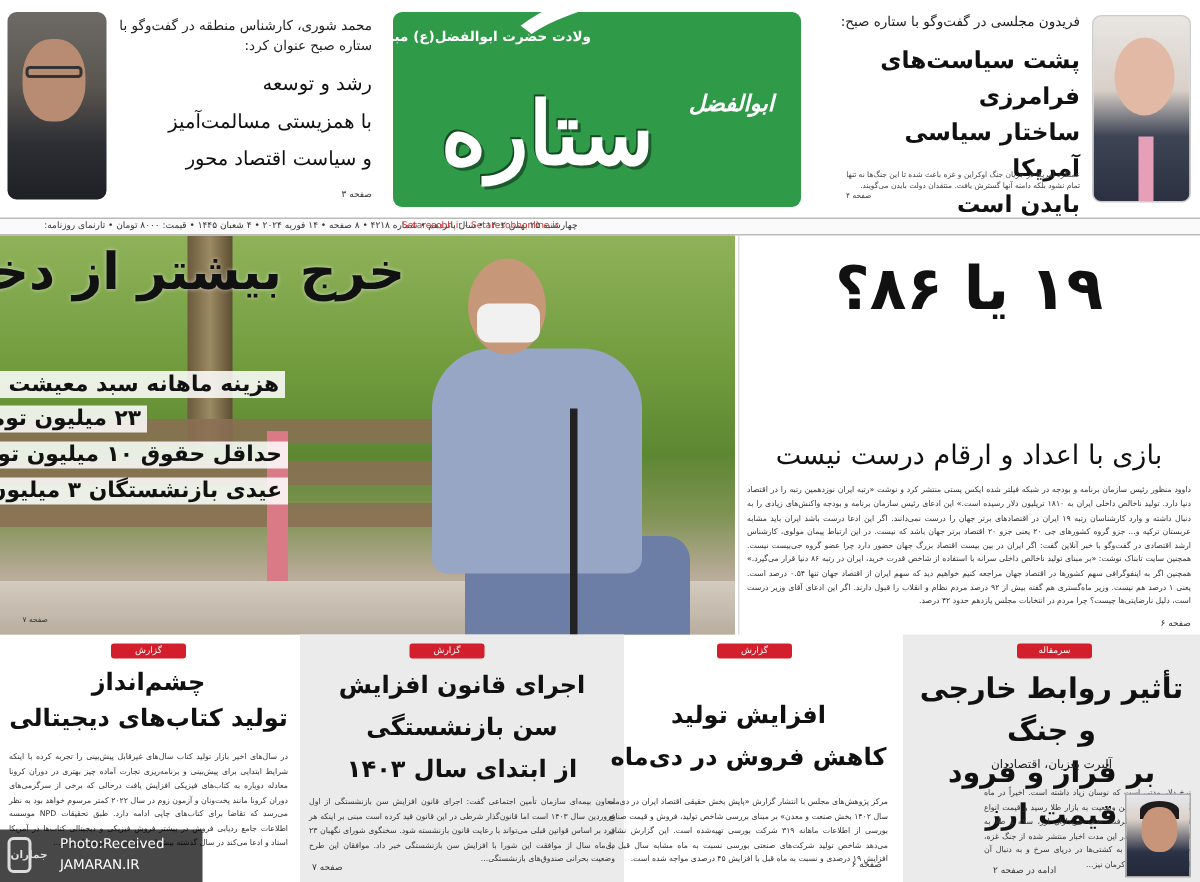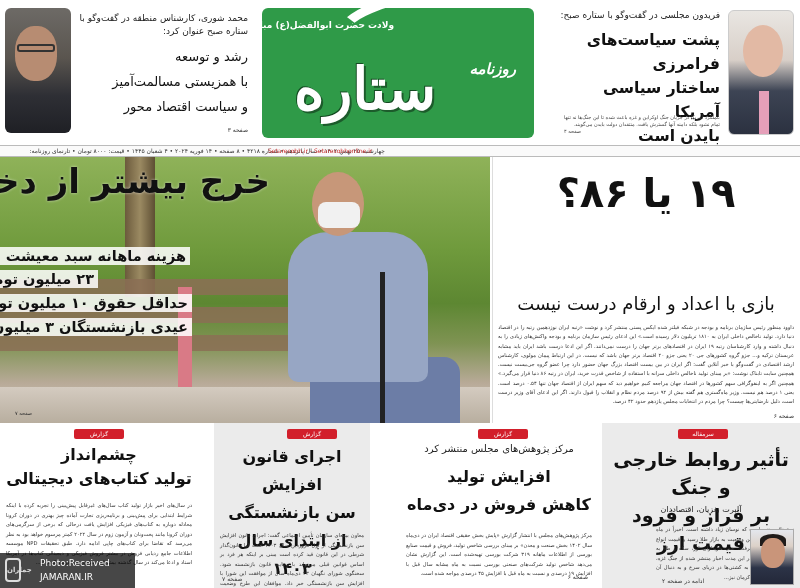--- a/index.html
+++ b/index.html
@@ -59,21 +59,21 @@
   
   .main { left: 492px; top: 157px; width: 308px; height: 266px; border-left: 1px solid #ddd; }
   .main-title { position: absolute; right: 4px; top: 10px; width: 300px; text-align: center; font-size: 40px; font-weight: bold; line-height: 52px; color: #111; }
   .main-sub { position: absolute; right: 4px; top: 136px; width: 300px; text-align: center; font-size: 18px; font-weight: normal; }
   .main-body { position: absolute; right: 6px; top: 166px; width: 296px; font-size: 5.2px; color: #333; line-height: 9.3px; text-align: justify; }
   .main-page { position: absolute; right: 6px; top: 255px; font-size: 6px; color: #333; }
 
   
   .bottom { top: 423px; height: 165px; }
   .col-a { left: 0; width: 198px; }
-  .col-b { left: 214px; width: 156px; }
+  .col-b { left: 200px; width: 216px; }
   .col-c { left: 400px; width: 198px; }
   .col-d { left: 602px; width: 198px; }
   .panel-grey { background: #ebebeb; }
   .tag { position: absolute; top: 6px; height: 10px; width: 50px; background: #d21f2b; color: #fff; font-size: 6px; text-align: center; line-height: 10px; border-radius: 2px; }
   .b-title { position: absolute; left: 4px; right: 4px; text-align: center; font-weight: bold; color: #111; }
   .b-kicker { position: absolute; left: 4px; right: 4px; text-align: center; font-size: 10px; color: #222; }
   .b-body { position: absolute; left: 6px; right: 6px; font-size: 5.2px; color: #333; line-height: 9.5px; text-align: justify; }
   .b-page { position: absolute; font-size: 6px; color: #333; }
 
   .d-photo { position: absolute; left: 148px; top: 106px; width: 44px; height: 56px; border: 1px solid #aaa; background: linear-gradient(180deg, #e4e7ed 0%, #dcd1c8 30%, #2c3347 70%, #232839 100%); overflow: hidden; }
@@ -98,21 +98,21 @@
     <div>رشد و توسعه</div>
     <div>با همزیستی مسالمت‌آمیز</div>
     <div>و سیاست اقتصاد محور</div>
   </div>
   <div class="tl-page">صفحه ۳</div>
 </div>
 
 <div class="abs masthead-logo">
   <div class="logo-swoosh"></div>
   <div class="logo-occasion">ولادت حضرت ابوالفضل(ع) مبارکباد</div>
-  <div class="logo-ruznameh">روزنامه</div>
+  <div class="logo-ruznameh">ابوالفضل</div>
   <div class="logo-name">ستاره صبح</div>
 </div>
 
 <div class="abs tr-box">
   <div class="tr-photo">
     <div class="face"></div>
       <div class="tie"></div>
   </div>
   <div class="tr-kicker">فریدون مجلسی در گفت‌وگو با ستاره صبح:</div>
   <div class="tr-title">
@@ -174,21 +174,20 @@
     <div>اجرای قانون افزایش</div>
     <div>سن بازنشستگی</div>
     <div>از ابتدای سال ۱۴۰۳</div>
   </div>
   <div class="b-body" style="top:108px;">معاون بیمه‌ای سازمان تأمین اجتماعی گفت: اجرای قانون افزایش سن بازنشستگی از اول فروردین سال ۱۴۰۳ است اما قانون‌گذار شرطی در این قانون قید کرده است مبنی بر اینکه هر فرد بر اساس قوانین قبلی می‌تواند با رعایت قانون بازنشسته شود. سخنگوی شورای نگهبان ۲۳ دی‌ماه سال از موافقت این شورا با افزایش سن بازنشستگی خبر داد. موافقان این طرح وضعیت بحرانی صندوق‌های بازنشستگی...</div>
   <div class="b-page" style="left:8px; top:152px;">صفحه ۷</div>
 </div>
 
 <div class="abs bottom col-c">
   <div class="tag" style="left:78px;">گزارش</div>
-  <div class="b-kicker" style="top:20px;">مرکز پژوهش‌های مجلس منتشر کرد</div>
   <div class="b-title" style="top:40px; font-size:16px; line-height:28px;">
     <div>افزایش تولید</div>
     <div>کاهش فروش در دی‌ماه</div>
   </div>
   <div class="b-body" style="top:108px;">مرکز پژوهش‌های مجلس با انتشار گزارش «پایش بخش حقیقی اقتصاد ایران در دی‌ماه سال ۱۴۰۲ بخش صنعت و معدن» بر مبنای بررسی شاخص تولید، فروش و قیمت صنایع بورسی از اطلاعات ماهانه ۳۱۹ شرکت بورسی تهیه‌شده است. این گزارش نشان می‌دهد شاخص تولید شرکت‌های صنعتی بورسی نسبت به ماه مشابه سال قبل با افزایش ۱۹ درصدی و نسبت به ماه قبل با افزایش ۴۵ درصدی مواجه شده است.</div>
   <div class="b-page" style="right:10px; top:150px;">صفحه ۶</div>
 </div>
 
 <div class="abs bottom col-d panel-grey">
   <div class="tag" style="left:76px;">سرمقاله</div>

